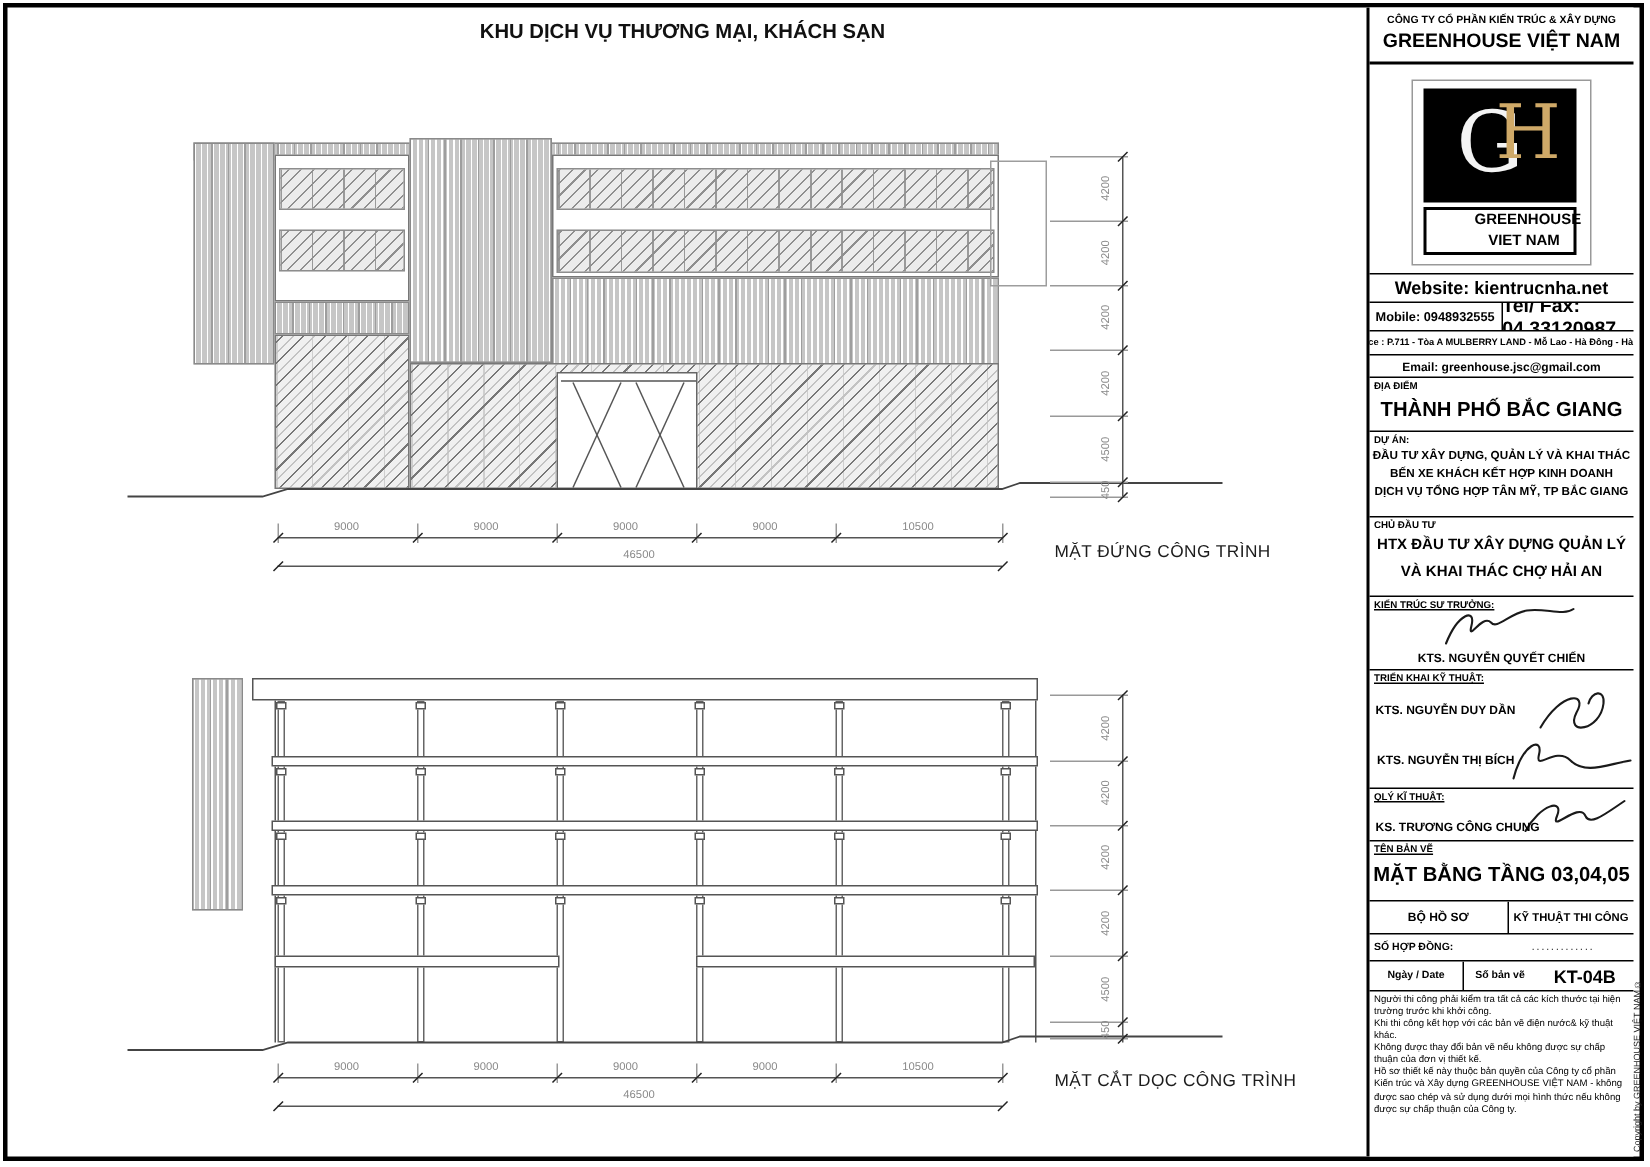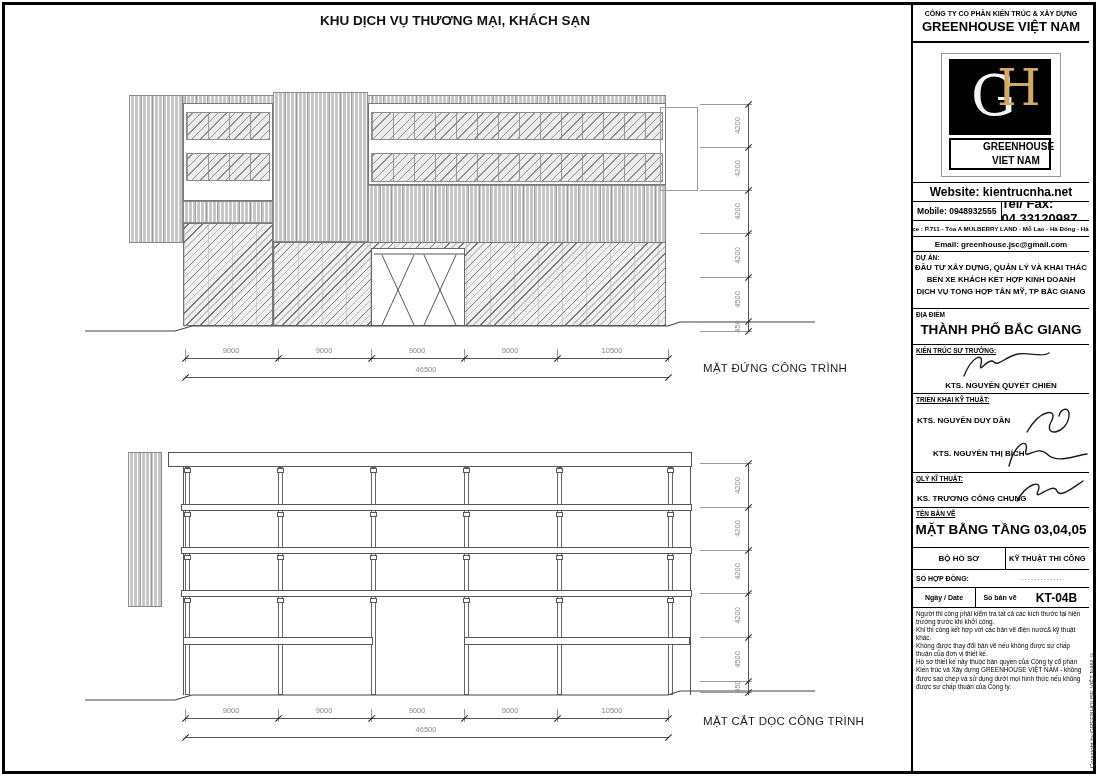--- a/index.html
+++ b/index.html
@@ -259,44 +259,49 @@
     <div class="tr" style="height:19px;display:flex;">
       <span style="flex:1;border-right:1px solid #000;font-size:8.5px;font-weight:bold;display:flex;align-items:center;justify-content:center;">Mobile: 0948932555</span>
       <span style="flex:1;font-size:13px;font-weight:bold;display:flex;align-items:center;justify-content:center;">Tel/ Fax: 04.33120987</span>
     </div>
     <div class="tr" style="height:16px;display:flex;align-items:center;justify-content:center;">
       <span style="font-size:6.2px;font-weight:bold;white-space:nowrap;">Office : P.711 - Tòa A MULBERRY LAND - Mỗ Lao - Hà Đông - Hà Nội</span>
     </div>
     <div class="tr" style="height:15px;display:flex;align-items:center;justify-content:center;">
       <span style="font-size:8px;font-weight:bold;">Email: greenhouse.jsc@gmail.com</span>
     </div>
+    <div class="tr" style="height:36px;">
+      <span class="lab">ĐỊA ĐIỂM</span>
+      <div class="cline" style="font-size:13.5px;margin-top:13px;">THÀNH PHỐ BẮC GIANG</div>
+    </div>
     <div class="tr" style="height:57px;">
       <span class="lab">DỰ ÁN:</span>
       <div class="cline" style="font-size:7.8px;margin-top:11px;">ĐẦU TƯ XÂY DỰNG, QUẢN LÝ VÀ KHAI THÁC</div>
       <div class="cline" style="font-size:7.8px;margin-top:3px;">BẾN XE KHÁCH KẾT HỢP KINH DOANH</div>
       <div class="cline" style="font-size:7.8px;margin-top:3px;">DỊCH VỤ TỔNG HỢP TÂN MỸ, TP BẮC GIANG</div>
     </div>
-    <div class="tr" style="height:36px;">
-      <span class="lab">ĐỊA ĐIỂM</span>
-      <div class="cline" style="font-size:13.5px;margin-top:13px;">THÀNH PHỐ BẮC GIANG</div>
+    <div class="tr" style="height:53px;">
+      <span class="lab">CHỦ ĐẦU TƯ</span>
+      <div class="cline" style="font-size:10px;margin-top:13px;">HTX ĐẦU TƯ XÂY DỰNG QUẢN LÝ</div>
+      <div class="cline" style="font-size:10px;margin-top:7px;">VÀ KHAI THÁC CHỢ HẢI AN</div>
     </div>
     <div class="tr" style="height:49px;">
       <span class="lab u">KIẾN TRÚC SƯ TRƯỞNG:</span>
       <svg class="sig" style="left:45px;top:5px;" width="95" height="30" viewBox="0 0 95 30">
         <path d="M6,26 C14,6 26,2 23,14 C20,26 30,6 36,12 C40,17 48,6 60,4 C72,2 84,8 91,3"></path>
       </svg>
       <div class="name" style="left:0;right:0;bottom:3px;text-align:center;position:absolute;">KTS. NGUYỄN QUYẾT CHIẾN</div>
     </div>
     <div class="tr" style="height:79px;">
       <span class="lab u">TRIỂN KHAI KỸ THUẬT:</span>
       <div class="name" style="left:4px;top:22px;position:absolute;">KTS. NGUYỄN DUY DẦN</div>
       <svg class="sig" style="left:108px;top:10px;" width="62" height="34" viewBox="0 0 62 34">
         <path d="M6,28 C20,4 38,4 30,18 C22,34 46,30 48,12 C49,2 40,4 38,12"></path>
       </svg>
-      <div class="name" style="left:20px;top:55px;position:absolute;">KTS. NGUYỄN THỊ BÍCH</div>
+      <div class="name" style="left:5px;top:55px;position:absolute;">KTS. NGUYỄN THỊ BÍCH</div>
       <svg class="sig" style="left:90px;top:38px;" width="86" height="40" viewBox="0 0 86 40">
         <path d="M6,34 C12,10 26,6 23,18 C20,30 34,12 44,22 C54,32 70,24 84,22"></path>
       </svg>
     </div>
     <div class="tr" style="height:35px;">
       <span class="lab u">QLÝ KĨ THUẬT:</span>
       <svg class="sig" style="left:100px;top:2px;" width="74" height="32" viewBox="0 0 74 32">
         <path d="M4,26 C14,8 30,4 25,16 C20,28 40,6 44,16 C47,23 58,14 70,6"></path>
       </svg>
       <div class="name" style="left:4px;bottom:4px;position:absolute;">KS. TRƯƠNG CÔNG CHUNG</div>

